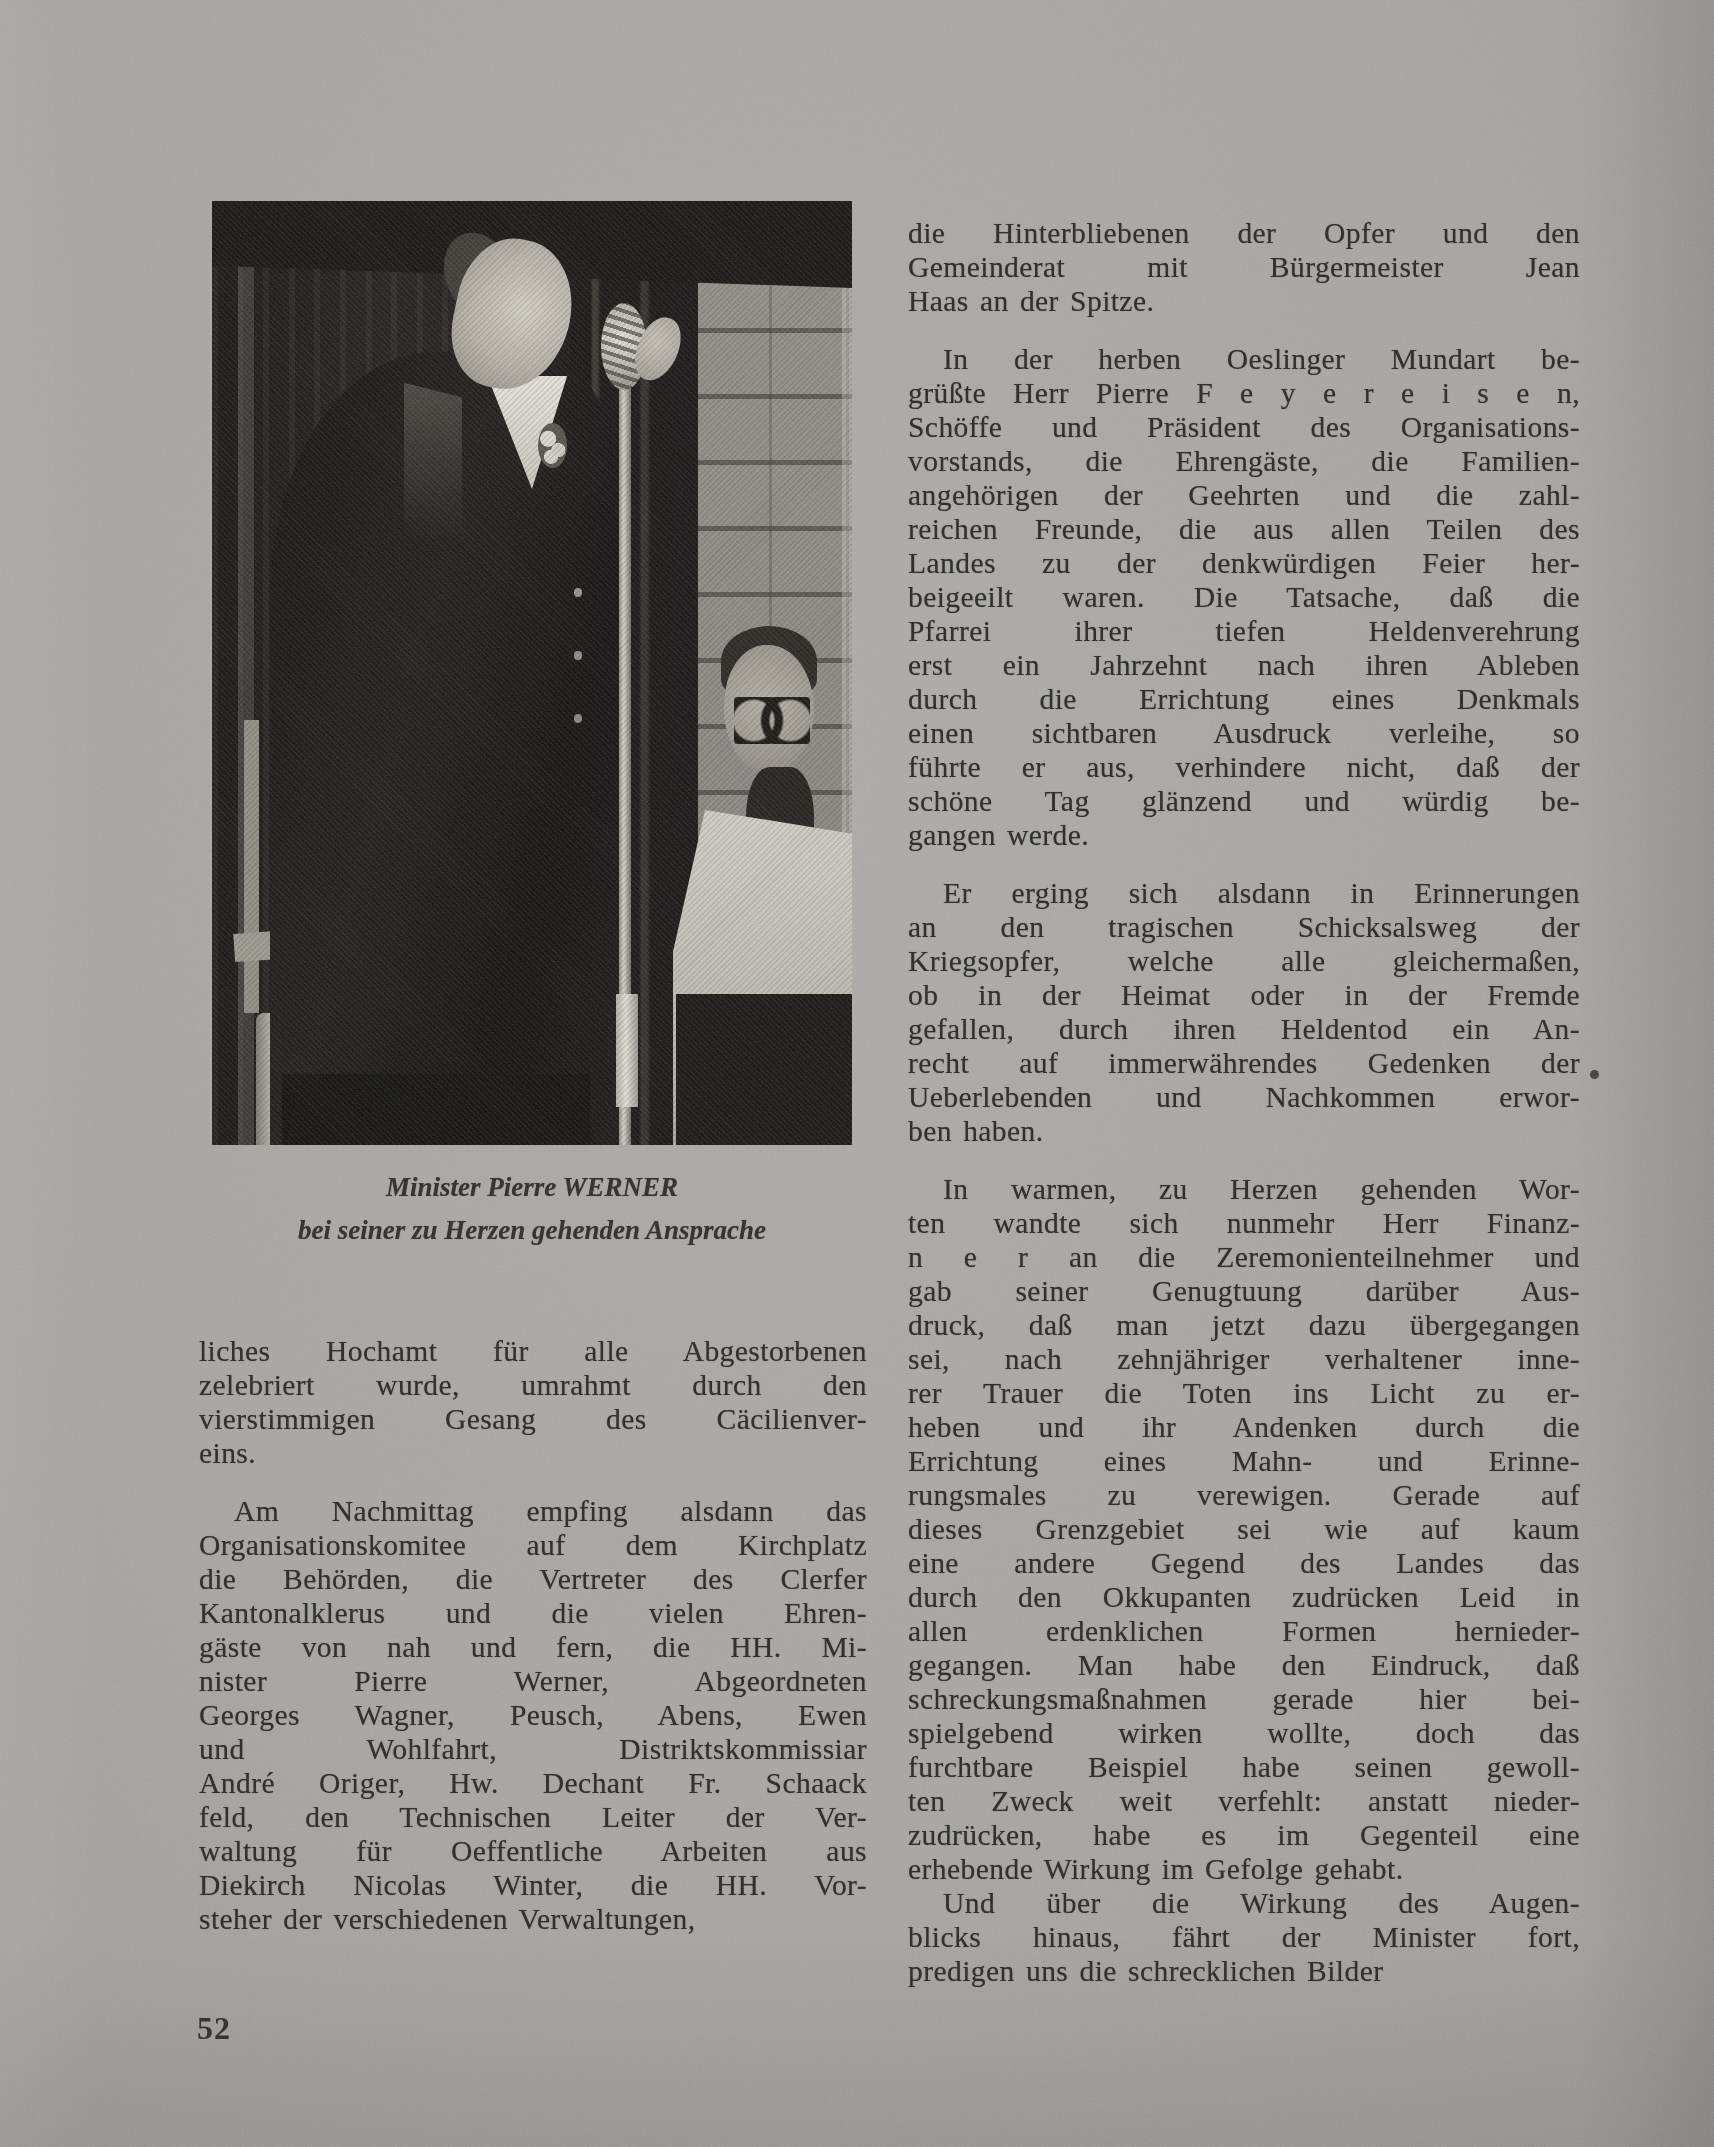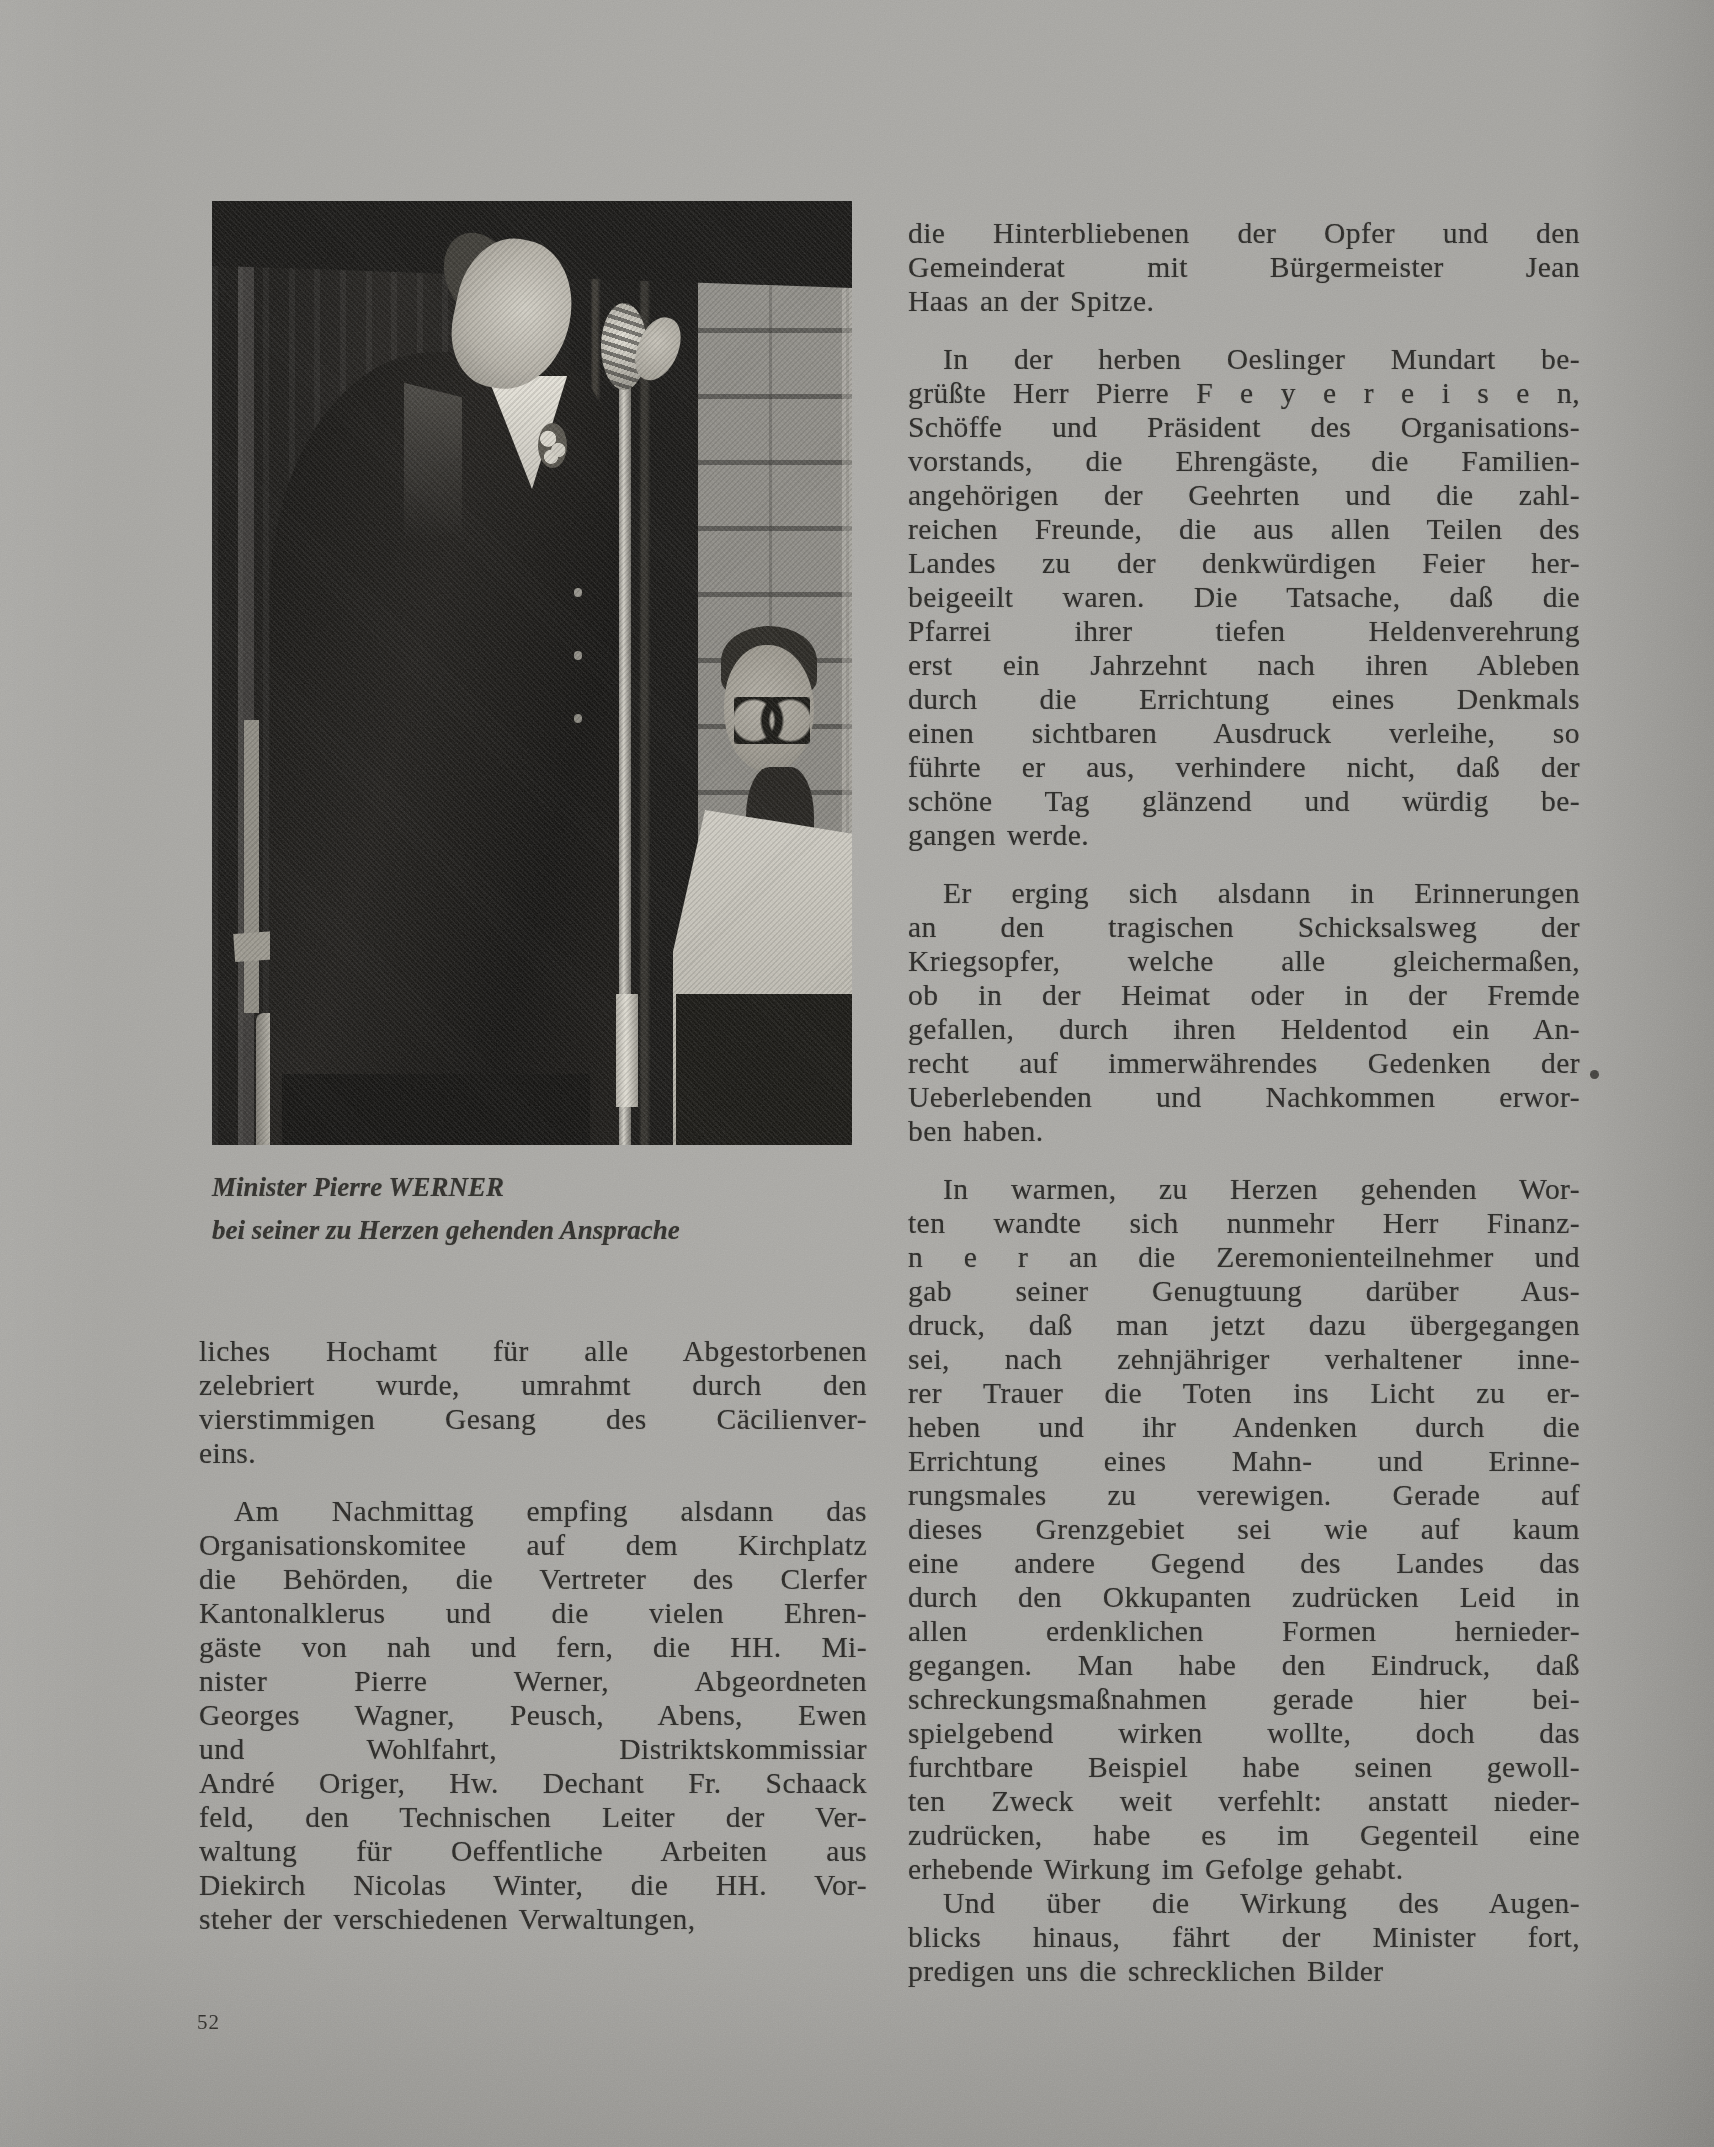--- a/index.html
+++ b/index.html
@@ -22,30 +22,30 @@
   }
   .col-left  { left:199px; top:1334px; width:668px; }
   .col-right { left:908px; top:216px;  width:672px; }
   .para.gap { margin-top:24px; }
   .line { text-align:justify; text-align-last:justify; }
   .line.last { text-align-last:left; }
   .line.indent { text-indent:35px; }
   
   .caption-line {
     position:absolute; left:212px; width:640px;
-    text-align:left; font-style:italic; font-weight:600;
+    text-align:center; font-style:italic; font-weight:600;
     font-size:27px; color:#2b2a26;
     text-shadow:0 0 1px rgba(25,24,22,.4);
   }
   .caption-1 { top:1172px; }
   .caption-2 { top:1215px; }
   
   .page-number {
     position:absolute; left:197px; top:2010px;
-    font-size:21px; font-weight:400; letter-spacing:1px; color:#2a2925;text-align:right;
+    font-size:32px; font-weight:700; letter-spacing:1px; color:#2a2925;text-align:right;
   }
   
   .ink-dot { position:absolute; left:1590px; top:1070px; width:8.9px; height:8.9px;
     border-radius:50%; background:#2e2d29; opacity:.85; }
   
   .photo {
     position:absolute; left:212px; top:201px; width:640px; height:944px;
     background:#201f1c; overflow:hidden;
     box-shadow: inset 0 0 69px rgba(0,0,0,.38);
   }

